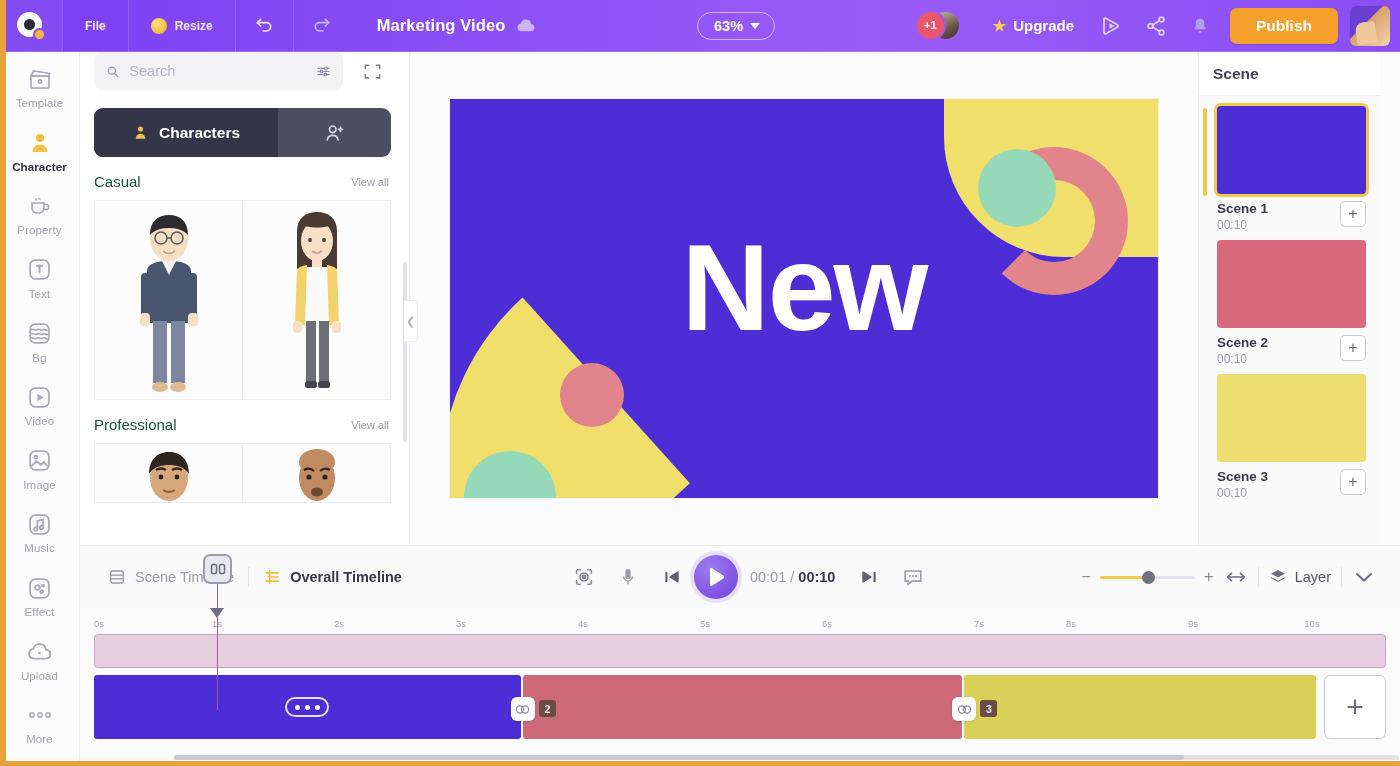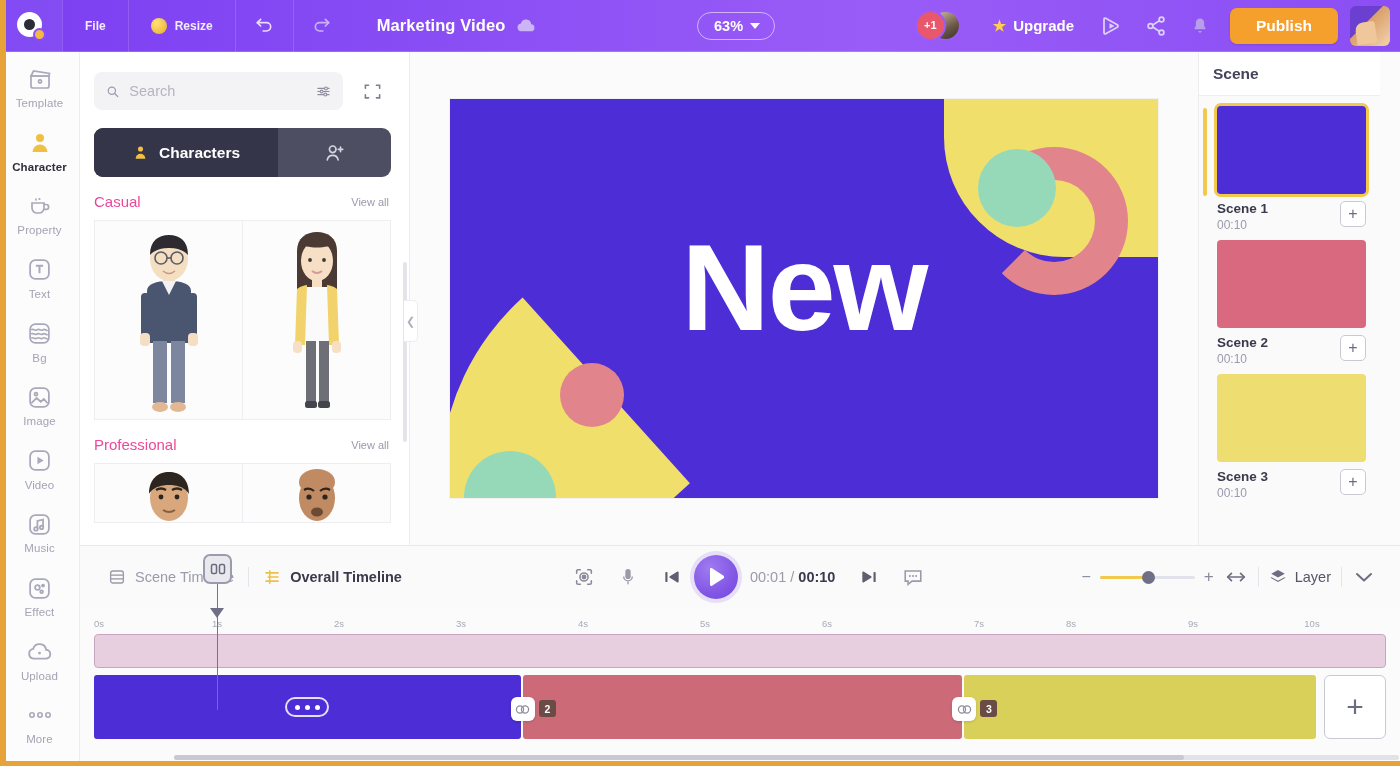--- a/index.html
+++ b/index.html
@@ -107,21 +107,21 @@
     content:""; position:absolute; left:0; top:6px; bottom:6px; width:3px;
     background:#f2b705; border-radius:0 3px 3px 0;
   }
   .rail-ico { width: 28px; height: 26px; display:flex; align-items:center; justify-content:center; }
 
   
   .lpanel {
     position:absolute; left:80px; top:52px; width:330px; height:493px;
     background:#ffffff; border-right:1px solid #ececf1; overflow:hidden;
   }
-  .search-row { display:flex; align-items:center; gap:10px; padding: 20px 18px 0 14px; }
+  .search-row { display:flex; align-items:center; gap:10px; padding: 0 18px 0 14px; }
   .search-box {
     flex:1; display:flex; align-items:center; gap:10px; background:#f3f3f6;
     border-radius:8px; height:38px; padding: 0 12px;
   }
   .search-box input {
     border:none; outline:none; background:transparent; font-size:14.5px;
     color:#6b6b7b; width:100%; font-family:"Liberation Sans", sans-serif;
   }
   .search-box input::placeholder { color:#b4b4c2; }
   .sliders, .expand-btn { color:#8e8e9e; cursor:pointer; }
@@ -137,21 +137,21 @@
     flex: 1 1 62%; background:#35354a; display:flex; align-items:center; justify-content:center;
     gap:10px; color:#ffffff; font-size:15.5px; font-weight:700; cursor:pointer;
   }
   .seg-b {
     flex: 1 1 38%; display:flex; align-items:center; justify-content:center; color:#d4d4e2; cursor:pointer;
   }
   .sec-head {
     display:flex; align-items:center; justify-content:space-between;
     padding: 16px 20px 10px 14px;
   }
-  .sec-title { font-size:15px; color:#ec4899; }
+  .sec-title { font-size:15px; color:#14532d; }
   .view-all { font-size:11px; color:#9a9aab; cursor:pointer; }
   .grid2 { display:flex; padding: 0 18px 0 14px; gap:0; }
   .card {
     flex:1; height: 200px; border:1px solid #eeeef2; background:#fcfcfd;
     display:flex; align-items:flex-end; justify-content:center; cursor:pointer;
   }
   .card + .card { border-left: none; }
   .card.small { height: 60px; overflow:hidden; align-items:flex-start; }
   .lpanel-scroll {
     position:absolute; right:2px; top:210px; width:4px; height:180px;
@@ -447,34 +447,34 @@
           <path d="M4 12.5c2-1.6 3.6 1.6 5.6 0s3.6 1.6 5.6 0 3.6 1.6 4.8.4"></path>
           <path d="M4 16.5c2-1.6 3.6 1.6 5.6 0s3.6 1.6 5.6 0 3.6 1.6 4.8.4"></path>
         </svg>
       </span>
       <span class="rl">Bg</span>
     </div>
     <div class="rail-item">
       <span class="rail-ico">
         <svg width="25" height="25" viewBox="0 0 24 24" fill="none" stroke="#a9a9ba" stroke-width="1.7">
           <rect x="3" y="3" width="18" height="18" rx="5"></rect>
+          <path d="M10 8.5l6 3.5-6 3.5z" fill="#a9a9ba" stroke="none"></path>
+        </svg>
+      </span>
+      <span class="rl">Video</span>
+    </div>
+    <div class="rail-item">
+      <span class="rail-ico">
+        <svg width="25" height="25" viewBox="0 0 24 24" fill="none" stroke="#a9a9ba" stroke-width="1.7">
+          <rect x="3" y="3" width="18" height="18" rx="5"></rect>
           <circle cx="8.6" cy="8.8" r="1.4"></circle>
             <path d="M4.2 17.5l5-5 4 3.6 3-2.6 3.6 4"></path>
         </svg>
       </span>
       <span class="rl">Image</span>
-    </div>
-    <div class="rail-item">
-      <span class="rail-ico">
-        <svg width="25" height="25" viewBox="0 0 24 24" fill="none" stroke="#a9a9ba" stroke-width="1.7">
-          <rect x="3" y="3" width="18" height="18" rx="5"></rect>
-          <path d="M10 8.5l6 3.5-6 3.5z" fill="#a9a9ba" stroke="none"></path>
-        </svg>
-      </span>
-      <span class="rl">Video</span>
     </div>
     <div class="rail-item">
       <span class="rail-ico">
         <svg width="25" height="25" viewBox="0 0 24 24" fill="none" stroke="#a9a9ba" stroke-width="1.7">
           <rect x="3" y="3" width="18" height="18" rx="5"></rect>
           <path d="M10 16V8.6l5.4-1.2V14"></path>
             <circle cx="8.6" cy="16.2" r="1.7"></circle>
             <circle cx="14" cy="14.8" r="1.6"></circle>
         </svg>
       </span>

